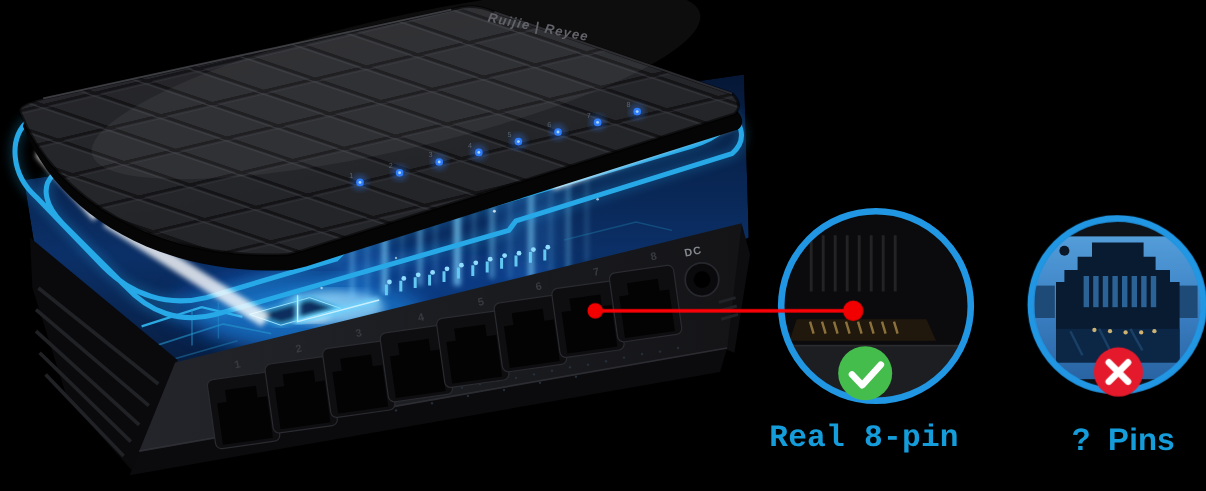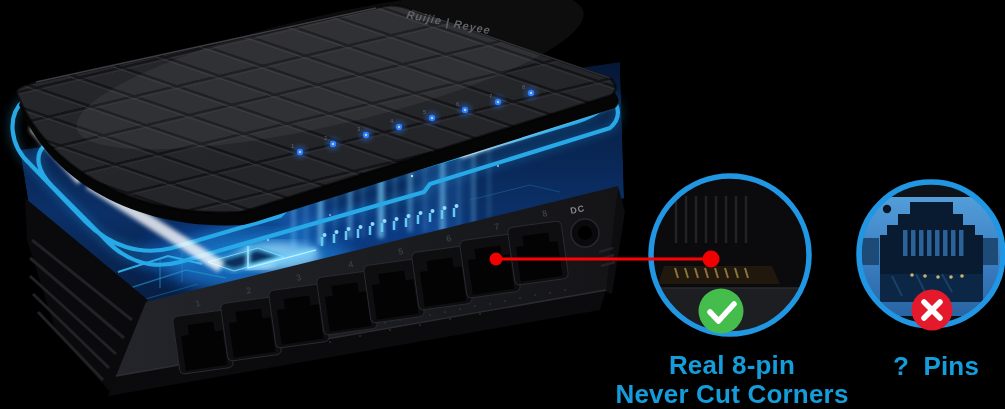--- a/index.html
+++ b/index.html
@@ -1,21 +1,21 @@
 <!DOCTYPE html>
 <html><head>
 <meta charset="utf-8">
 <style>
   html,body{margin:0;padding:0;background:#000;}
   #stage{position:relative;width:1005px;height:409px;background:#000;overflow:hidden;
          font-family:"Liberation Sans", sans-serif;}
   #scene{position:absolute;left:0;top:0;}
   .callout-label{position:absolute;text-align:center;font-weight:bold;
                  font-size:26px;line-height:29px;color:#149dda;letter-spacing:0.2px;}
-  .label-good{left:564px;top:351px;width:336px;}
+  .label-good{left:552px;top:351px;width:336px;font-family:Liberation Mono, monospace;}
   .label-bad{left:846px;top:352px;width:180px;word-spacing:7px;}
   .pnum{font-size:9px;font-weight:bold;fill:#383a41;}
   .lednum{font-size:6px;fill:#5c6a78;opacity:.9;}
   .dctext{font-size:9px;font-weight:bold;fill:#84878d;letter-spacing:1px;}
   .logotext{font-size:11px;font-weight:bold;font-style:italic;fill:#62636a;letter-spacing:1px;}
 </style>
 </head>
 <body>
 
 <div id="stage">
@@ -371,16 +371,15 @@
 
   <g>
     <line x1="496" y1="259" x2="711" y2="259" stroke="#ff0007" stroke-width="2.8"></line>
     <circle cx="496" cy="259" r="6.5" fill="#f20000"></circle>
     <circle cx="711" cy="259" r="8.5" fill="#f20000"></circle>
   </g>
 </svg>
 
 <div class="callout-label label-good">
   <div>Real 8-pin</div>
-  <div>Never Cut Corners</div>
 </div>
 <div class="callout-label label-bad">? Pins</div>
 </div>
 
 </body></html>

